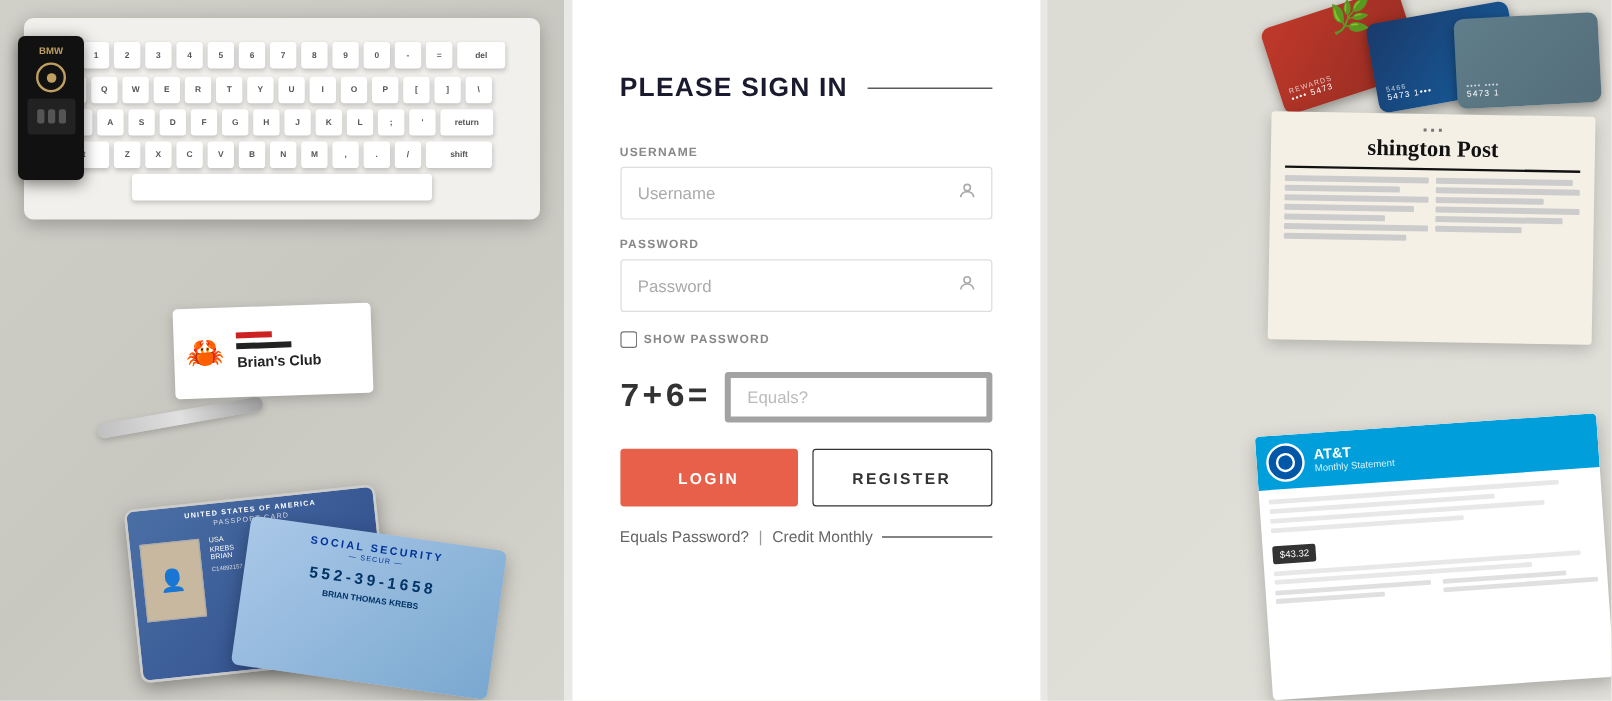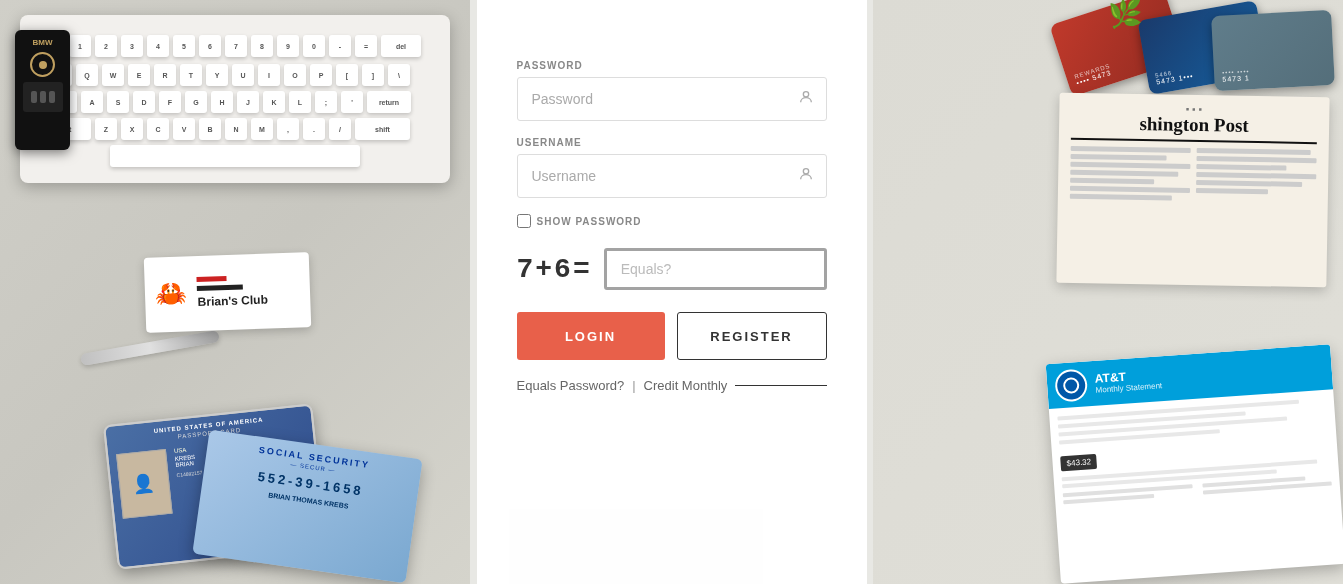--- a/index.html
+++ b/index.html
@@ -152,21 +152,21 @@
       color: #333;
       letter-spacing: 2px;
       font-family: 'Courier New', monospace;
       min-width: 60px;
     }
 
     .captcha-input {
       flex: 1;
       height: 42px;
       padding: 0 14px;
-      border: 3px solid #a3a3a3;
+      border: 5px solid #a3a3a3;
       border-radius: 3px;
       outline: none;
       font-size: 14px;
       color: #999;
       background: #fff;
     }
 
     .captcha-input::placeholder {
       color: #bbb;
     }
@@ -453,47 +453,51 @@
           </div>
         </div>
       </div>
     </div>
 
     <div style="position:absolute;top:0;right:200px;font-size:28px;line-height:1;">🌿</div>
   </div>
 
   <div class="login-overlay">
 
+    <div class="form-title-row">
+      <span class="form-title">PLEASE SIGN IN</span>
+      <div class="title-line"></div>
+    </div>
+
+    <div class="form-group">
+      <label class="form-label">USERNAME</label>
+      <div class="input-wrapper">
+        <input type="text" class="form-input" placeholder="Username" style="">
+        <span class="input-icon">
+          <svg width="16" height="16" viewBox="0 0 24 24" fill="none" stroke="#aaa" stroke-width="2">
+            <circle cx="12" cy="8" r="4"></circle>
+            <path d="M4 20c0-4 3.6-7 8-7s8 3 8 7"></path>
+          </svg>
+        </span>
+      </div>
+    </div>
 
     <div class="form-group">
       <label class="form-label">PASSWORD</label>
       <div class="input-wrapper">
         <input type="password" class="form-input" placeholder="Password" style="">
         <span class="input-icon">
           <svg width="16" height="16" viewBox="0 0 24 24" fill="none" stroke="#aaa" stroke-width="2">
             <circle cx="12" cy="8" r="4"></circle>
             <path d="M4 20c0-4 3.6-7 8-7s8 3 8 7"></path>
           </svg>
         </span>
       </div>
     </div>
 
-    <div class="form-group">
-      <label class="form-label">USERNAME</label>
-      <div class="input-wrapper">
-        <input type="text" class="form-input" placeholder="Username" style="">
-        <span class="input-icon">
-          <svg width="16" height="16" viewBox="0 0 24 24" fill="none" stroke="#aaa" stroke-width="2">
-            <circle cx="12" cy="8" r="4"></circle>
-            <path d="M4 20c0-4 3.6-7 8-7s8 3 8 7"></path>
-          </svg>
-        </span>
-      </div>
-    </div>
-
     <div class="checkbox-row">
       <input type="checkbox" class="checkbox-input" id="showpw" style="">
       <label class="checkbox-label" for="showpw">SHOW PASSWORD</label>
     </div>
 
     <div class="captcha-row">
       <span class="captcha-text">7+6=</span>
       <input type="text" class="captcha-input" placeholder="Equals?" style="">
     </div>
 

